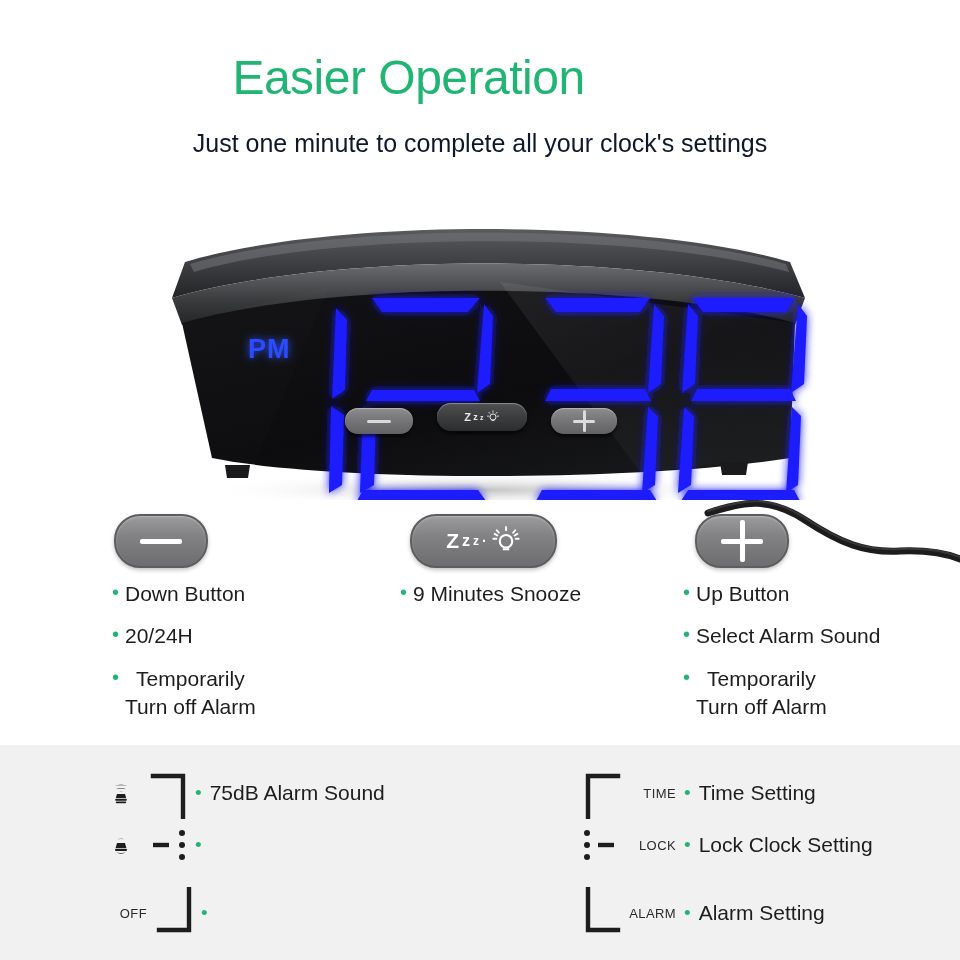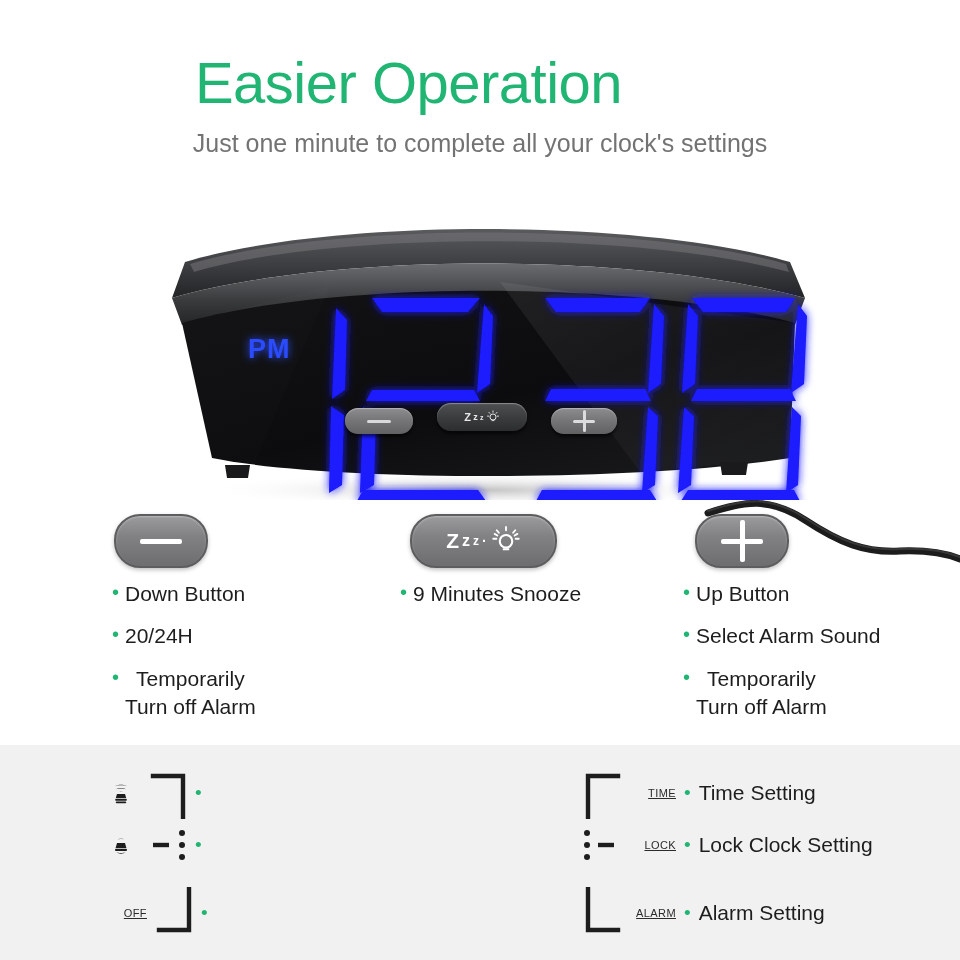--- a/index.html
+++ b/index.html
@@ -21,35 +21,35 @@
     top: 0; left: 0;
     width: 960px;
     height: 190px;
   }
   .title {
     position: absolute;
     top: 54px;
     left: 0;
     width: 817px;
     text-align: center;
-    font-size: 58px;
+    font-size: 48px;
     font-weight: 400;
     color: #21b573;
     letter-spacing: -0.5px;
     line-height: 1;
   }
   .subtitle {
     position: absolute;
     top: 128px;
     left: 0;
     width: 960px;
     text-align: center;
     font-size: 25px;
     font-weight: 400;
-    color: #737373;
+    color: #0f172a;
     line-height: 1.2;
   }
 
   
   .device-area {
     position: absolute;
     top: 190px;
     left: 0;
     width: 960px;
     height: 310px;
@@ -168,28 +168,27 @@
   .bgroup.right { left: 578px; }
 
   .brow {
     display: flex;
     align-items: center;
     height: 52px;
     font-size: 21px;
     color: #1d1d1d;
   }
   .brow .blabel {
-    font-size: 11px;
+    font-size: 13px;
     color: #2b2b2b;
     letter-spacing: 0.4px;
     width: 52px;
     text-align: right;
     padding-right: 6px;
     flex: 0 0 auto;
-    text-decoration: underline;
   }
   .brow .bdot { color: #21b573; font-size: 19px; margin: 0 8px 0 2px; flex: 0 0 auto; }
   .brow .btext { white-space: nowrap; }
 
   .icon-slot {
     width: 52px; flex: 0 0 auto;
     display: flex; align-items: center; justify-content: center;
   }
   .bracket-slot { width: 46px; flex: 0 0 auto; display: flex; align-items: center; justify-content: center; }
 </style>
@@ -416,20 +415,21 @@
             <rect x="9.8" y="23.4" width="10.4" height="1.9" rx="0.8"></rect>
           </g>
         </svg>
       </span>
       <span class="bracket-slot">
         <svg width="42" height="52" viewBox="0 0 42 52">
           <path d="M 4 9 L 34 9 L 34 52" fill="none" stroke="#1d1d1d" stroke-width="4.4" stroke-linecap="square"></path>
         </svg>
       </span>
       <span class="bdot">•</span>
+      <span class="btext">75dB Alarm Sound</span>
     </div>
 
     <div class="brow">
       <span class="icon-slot">
         <svg width="30" height="30" viewBox="0 0 30 30">
           <g fill="#1d1d1d">
             <path d="M 11 9.6 C 12.8 8.4, 17.2 8.4, 19 9.6 C 17.2 8.9, 12.8 8.9, 11 9.6 Z"></path>
             <path d="M 11 13 L 19 13 L 20.4 18 L 9.6 18 Z"></path>
             <rect x="9" y="18.8" width="12" height="2.1" rx="0.9"></rect>
             <path d="M 10.4 22 C 12.6 24.2, 17.4 24.2, 19.6 22 C 17.4 23.4, 12.6 23.4, 10.4 22 Z"></path>

